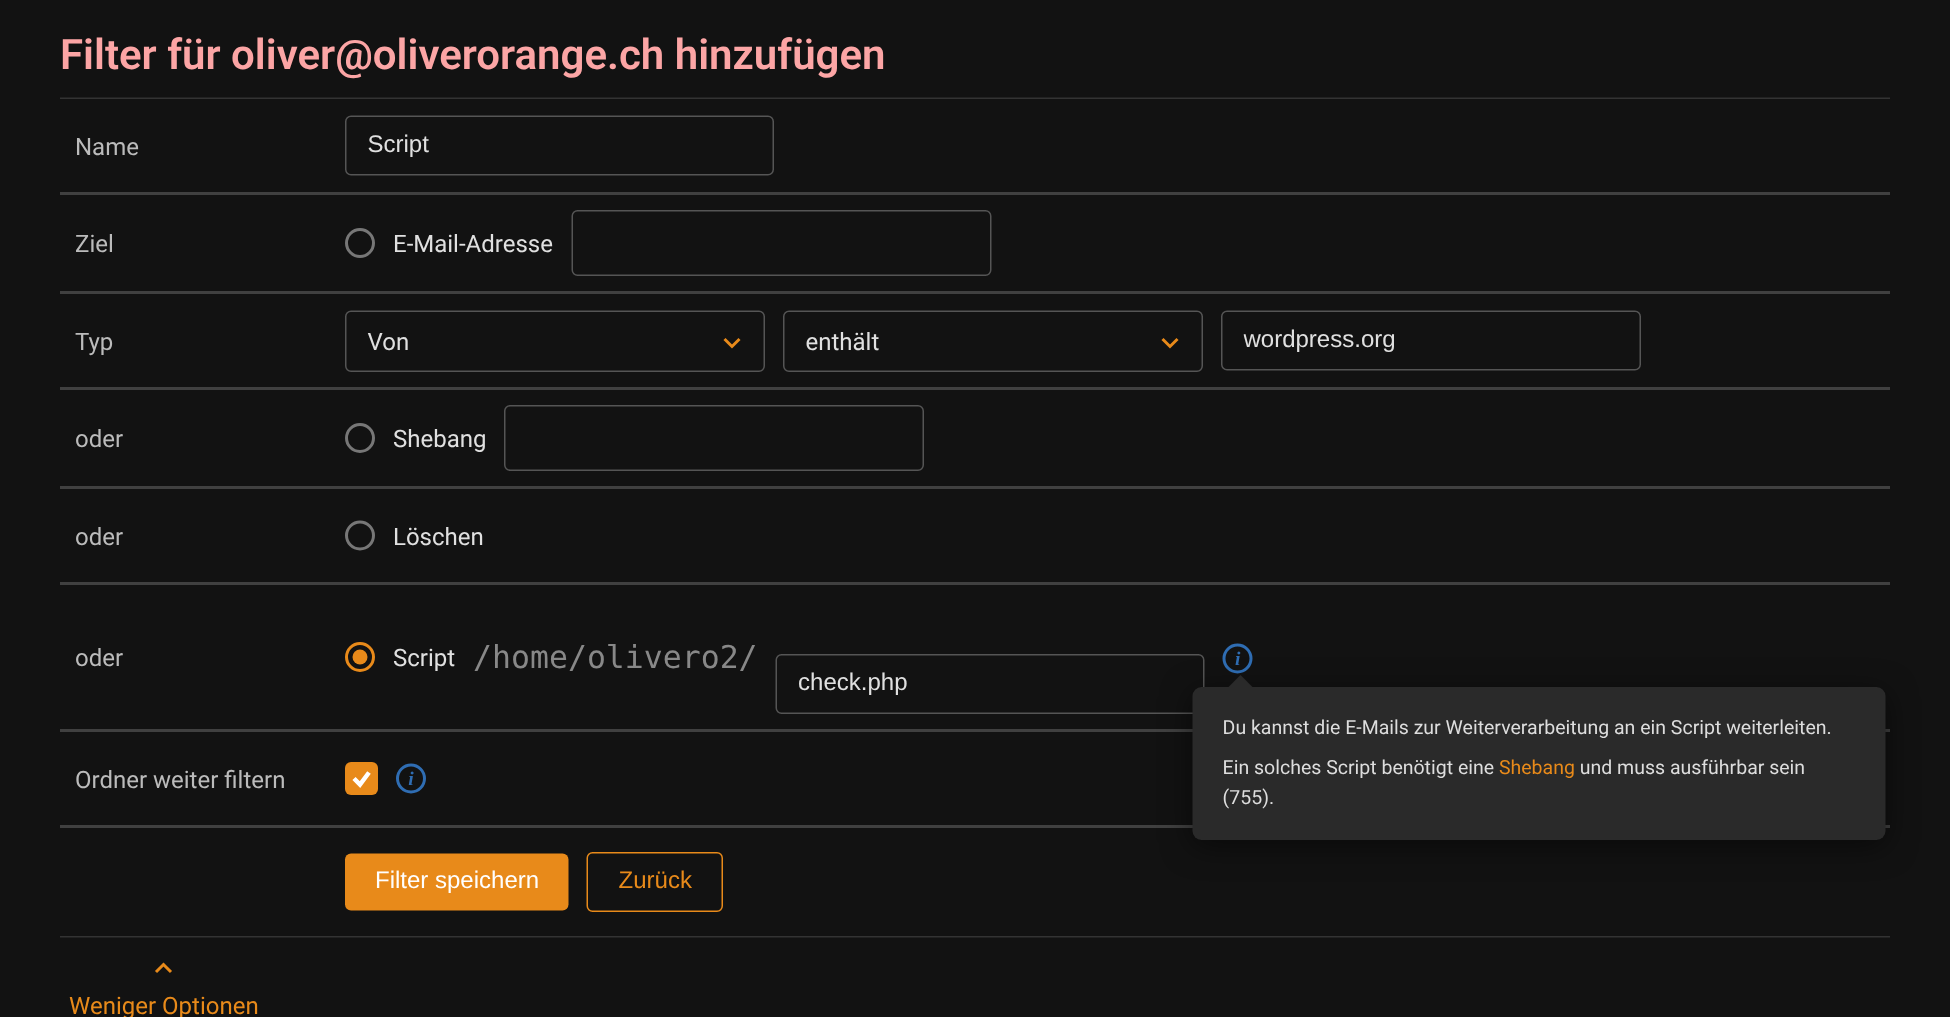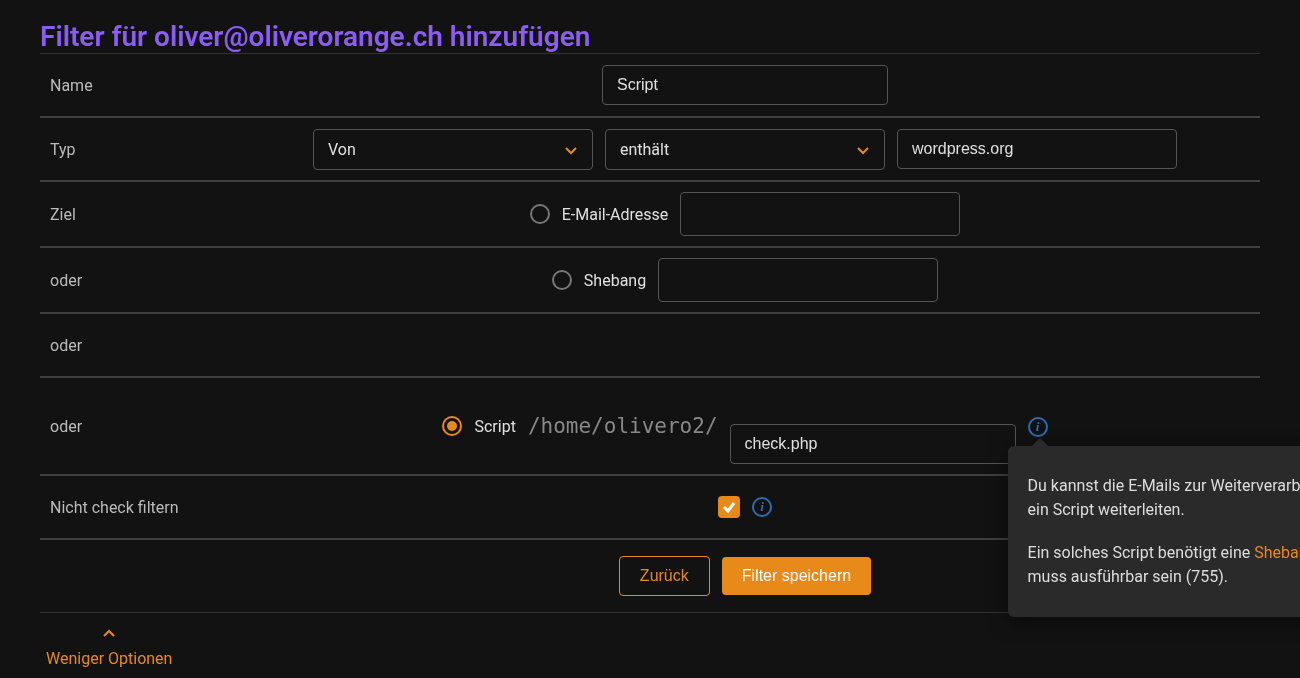--- a/index.html
+++ b/index.html
@@ -5,23 +5,24 @@
   * { box-sizing: border-box; margin: 0; padding: 0; }
   body {
     background: #121212;
     color: #e0e0e0;
     font-family: -apple-system, BlinkMacSystemFont, "Segoe UI", Roboto, sans-serif;
     font-size: 16px;
     padding: 20px 40px;
     width: 1300px;
   }
   h1 {
-    color: #8b5cf6;
+    color: #fca5a5;
     font-size: 28px;
     font-weight: 600;
+    margin-bottom: 12px;
   }
   .form {
     border-top: 1px solid #333;
   }
   .row {
     display: flex;
     align-items: center;
     border-bottom: 2px solid #404040;
     min-height: 64px;
     padding: 10px 0;
@@ -30,21 +31,20 @@
     width: 190px;
     flex-shrink: 0;
     color: #bbb;
     padding-left: 10px;
   }
   .row-content {
     display: flex;
     align-items: center;
     gap: 12px;
     flex: 1;
-    justify-content: center;
   }
   input[type="text"] {
     background: transparent;
     border: 1px solid #555;
     border-radius: 4px;
     color: #e0e0e0;
     padding: 10px 14px;
     font-size: 16px;
     outline: none;
   }
@@ -143,56 +143,65 @@
     flex-direction: column;
   }
   .less-options svg { stroke: #e88a1a; stroke-width: 2; fill: none; }
   .tooltip-wrap {
     position: relative;
   }
   .tooltip {
     position: absolute;
     top: 30px;
     left: -20px;
-    width: 390px;
+    width: 462px;
     background: #2a2a2a;
     border-radius: 6px;
-    padding: 28px 20px;
+    padding: 18px 20px;
     color: #ddd;
-    font-size: 16px;
+    font-size: 13px;
     line-height: 1.5;
     box-shadow: 0 4px 20px rgba(0,0,0,0.5);
     z-index: 10;
   }
   .tooltip::before {
     content: "";
     position: absolute;
     top: -8px;
     left: 24px;
     border-left: 8px solid transparent;
     border-right: 8px solid transparent;
     border-bottom: 8px solid #2a2a2a;
   }
   .tooltip a { color: #e88a1a; text-decoration: none; }
-  .tooltip p + p { margin-top: 19px; }
+  .tooltip p + p { margin-top: 8px; }
   .buttons-row { border-bottom: 1px solid #333; padding: 16px 0; }
 </style>
 </head>
 <body>
 
 
 
 <h1>Filter für oliver@oliverorange.ch hinzufügen</h1>
 
 <div class="form">
 
   <div class="row">
     <div class="row-label">Name</div>
     <div class="row-content">
       <input type="text" style="width: 286px;" value="Script">
+    </div>
+  </div>
+
+  <div class="row">
+    <div class="row-label">Ziel</div>
+    <div class="row-content">
+      <span class="radio"></span>
+      <span>E-Mail-Adresse</span>
+      <input type="text" style="width: 280px; height: 44px;" value="">
     </div>
   </div>
 
   <div class="row">
     <div class="row-label">Typ</div>
     <div class="row-content">
       <div class="select">
         <span>Von</span>
         <span class="chevron"><svg viewBox="0 0 14 14">
               <polyline points="2,5 7,10 12,5"></polyline>
@@ -202,39 +211,34 @@
         <span>enthält</span>
         <span class="chevron"><svg viewBox="0 0 14 14">
               <polyline points="2,5 7,10 12,5"></polyline>
             </svg></span>
       </div>
       <input type="text" style="width: 280px;" value="wordpress.org">
     </div>
   </div>
 
   <div class="row">
-    <div class="row-label">Ziel</div>
-    <div class="row-content">
-      <span class="radio"></span>
-      <span>E-Mail-Adresse</span>
-      <input type="text" style="width: 280px; height: 44px;" value="">
-    </div>
-  </div>
-
-  <div class="row">
     <div class="row-label">oder</div>
     <div class="row-content">
       <span class="radio"></span>
       <span>Shebang</span>
       <input type="text" style="width: 280px; height: 44px;" value="">
     </div>
   </div>
 
   <div class="row">
     <div class="row-label">oder</div>
+    <div class="row-content">
+      <span class="radio"></span>
+      <span>Löschen</span>
+    </div>
   </div>
 
   <div class="row">
     <div class="row-label">oder</div>
     <div class="row-content">
       <span class="radio checked"></span>
       <span>Script</span>
       <span class="path">/home/olivero2/</span>
       <input type="text" style="width: 286px; margin-top: 36px;" value="check.php">
       <span class="tooltip-wrap">
@@ -243,36 +247,36 @@
           <p>Du kannst die E-Mails zur Weiterverarbeitung an ein Script weiterleiten.</p>
           <p>
             <span>Ein solches Script benötigt eine </span><a href="#">Shebang</a><span> und muss ausführbar sein (755).</span>
           </p>
         </div>
       </span>
     </div>
   </div>
 
   <div class="row">
-    <div class="row-label">Nicht check filtern</div>
+    <div class="row-label">Ordner weiter filtern</div>
     <div class="row-content">
       <span class="checkbox">
         <svg width="14" height="14" viewBox="0 0 14 14">
             <polyline points="2,7 6,11 12,3"></polyline>
           </svg>
       </span>
       <span class="info-icon">i</span>
     </div>
   </div>
 
   <div class="row buttons-row">
     <div class="row-label"></div>
     <div class="row-content">
+      <button class="btn btn-primary">Filter speichern</button>
       <button class="btn btn-secondary">Zurück</button>
-      <button class="btn btn-primary">Filter speichern</button>
     </div>
   </div>
 
 </div>
 
 <div class="less-options">
   <svg width="14" height="14" viewBox="0 0 14 14">
       <polyline points="2,9 7,4 12,9"></polyline>
     </svg>
   <span>Weniger Optionen</span>

